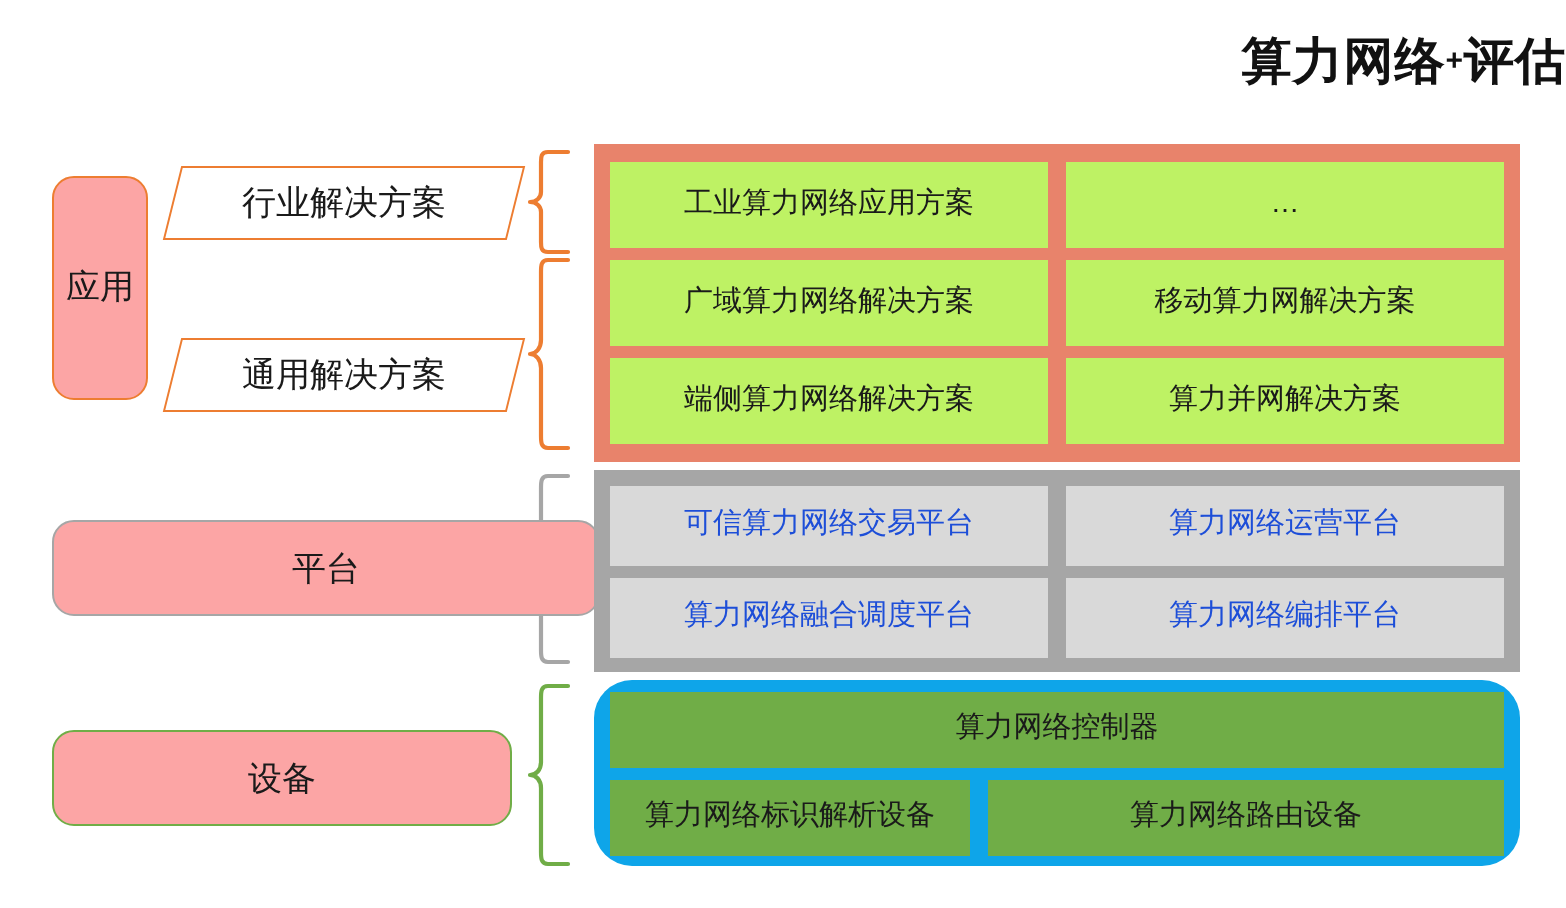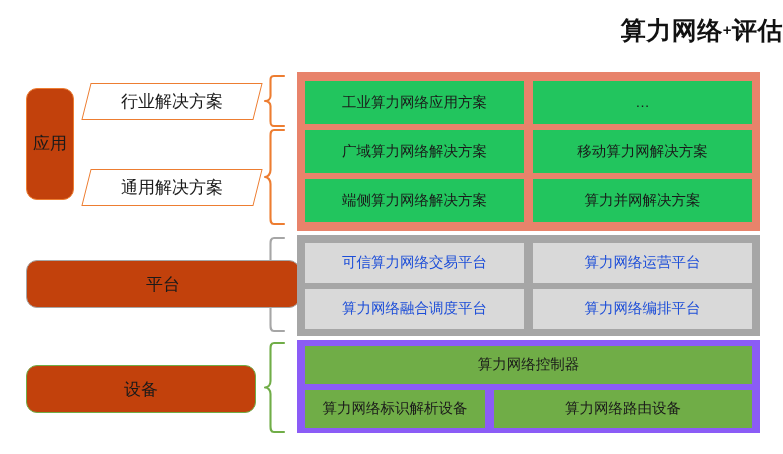--- a/index.html
+++ b/index.html
@@ -55,23 +55,24 @@
   #panel-platform {
     top: 235px;
     height: 101px;
     background: #A6A6A6;
     padding: 7px 8px;
     gap: 6px;
   }
   #panel-device {
     top: 340px;
     height: 93px;
-    background: #8b5cf6;
+    background: #0ea5e9;
     padding: 7px 8px;
     gap: 6px;
+    border-radius: 19px;
   }
 
   .panel-row {
     display: flex;
     flex-direction: row;
     gap: 9px;
     width: 100%;
   }
 
   .cell {
@@ -79,21 +80,21 @@
     display: flex;
     align-items: center;
     justify-content: center;
     text-align: center;
     font-size: 14.5px;
     line-height: 1.1;
     white-space: nowrap;
     box-sizing: border-box;
   }
   .cell-app {
-    background: #22c55e;
+    background: #bef264;
     height: 43px;
     color: #1a1a1a;
   }
   .cell-plat {
     background: #D9D9D9;
     height: 40px;
     color: #1d4ed8;
   }
   .cell-dev {
     background: #70AD47;
@@ -106,21 +107,21 @@
   }
   .cell-dev-sm { flex: 0 0 82px; }
   .cell-dev-md { flex: 0 0 180px; }
   .cell-dev-lg { flex: 1 1 0; }
 
   
   .capsule {
     position: absolute;
     box-sizing: border-box;
     border-radius: 11px;
-    background: #c2410c;
+    background: #fca5a5;
     display: flex;
     align-items: center;
     justify-content: center;
     text-align: center;
     font-size: 17px;
     color: #1a1a1a;
   }
   #capsule-application {
     left: 26px;
     top: 88px;

